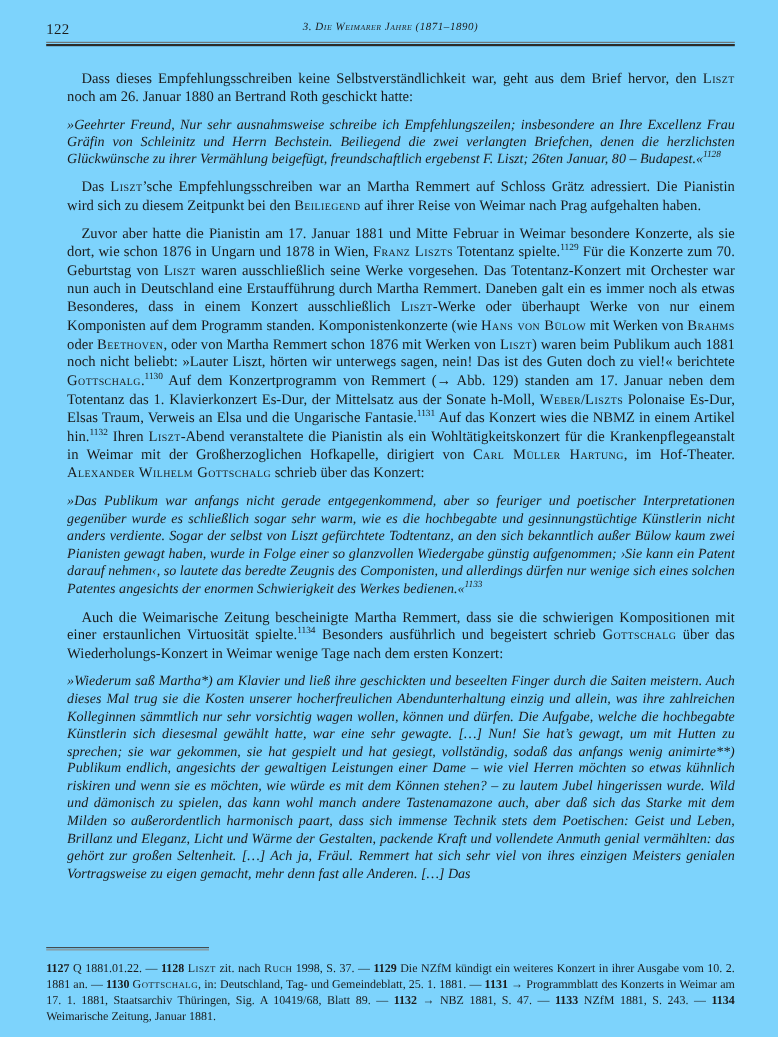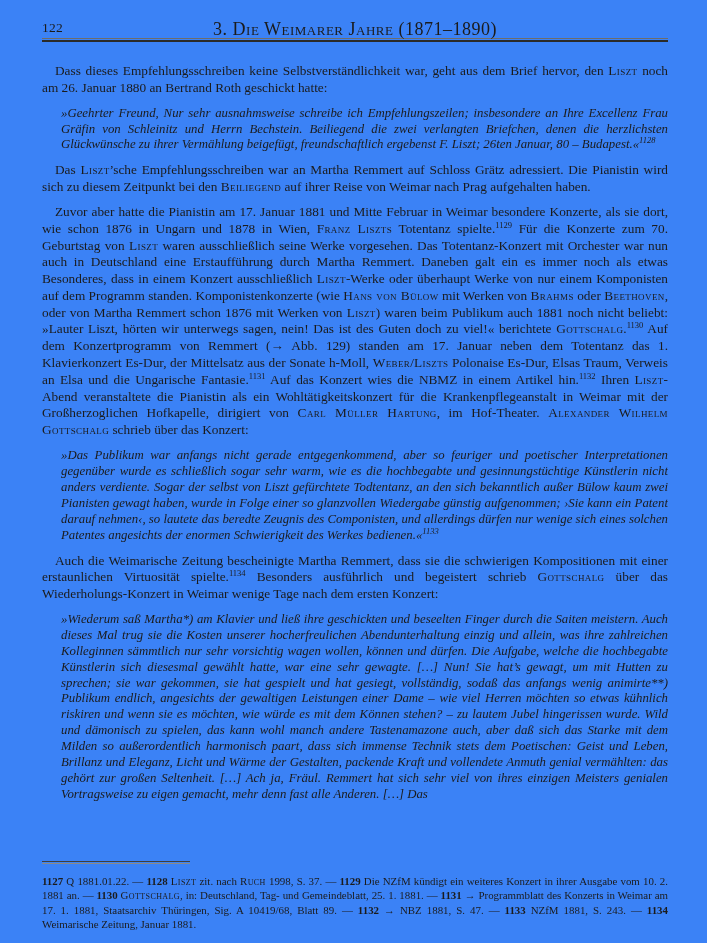--- a/index.html
+++ b/index.html
@@ -1,46 +1,47 @@
 <!DOCTYPE html>
 <html lang="de"><head>
 <meta charset="utf-8">
 <style>
   * { margin:0; padding:0; box-sizing:border-box; }
   html,body { background:#e9e9e7; }
   .page {
     position:relative;
     width:707px; height:943px;
-    background:#3b82f6;
+    background:#7dd3fc;
     color:#1b1b1b;
     font-family:"Liberation Serif","DejaVu Serif",serif;
     padding:18px 39px 0 42px;
     overflow:hidden;
   }
   
   .runhead { position:relative; height:16px; }
   .pagenum { font-size:13.5px; letter-spacing:0.3px; }
   .chapter {
     position:absolute; left:0; right:0; top:1px;
     text-align:center;
     font-variant:small-caps;
-    font-size:18px; letter-spacing:0.5px;
+    font-size:10px; letter-spacing:0.5px;font-style:italic;
   }
   .head-rule {
     margin-top:4px; height:4px;
     border-top:1px solid #6d6d6b;
     border-bottom:2px solid #2b2b29;
   }
   
   main { display:block; margin-top:13px; height:806px; overflow:hidden; }
   .para {
     font-size:13.3px; line-height:16.8px;
     text-align:justify; text-indent:13px;
     margin-top:8px;
     hyphens:auto;
+    margin-left:19px;
   }
   .quote {
     font-size:12.8px; line-height:15.9px;
     font-style:italic;
     text-align:justify;
     margin:9px 0 9px 19px;
     hyphens:auto;
   }
   .quote:first-child { margin-top:3px; }
   .seg-i  { }

